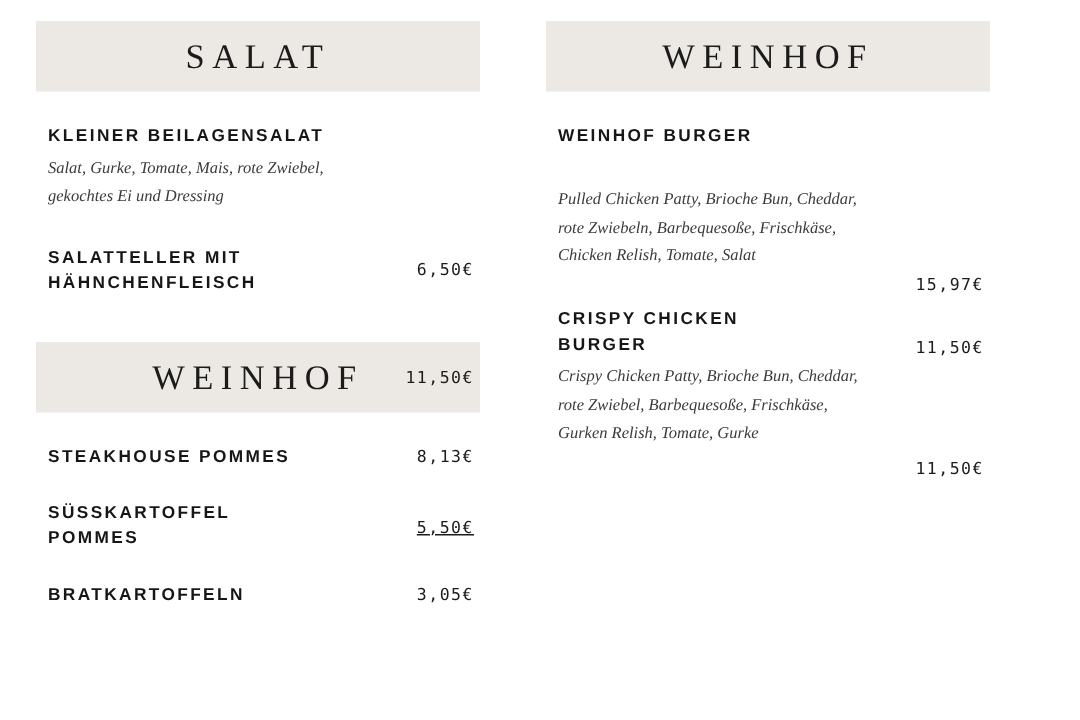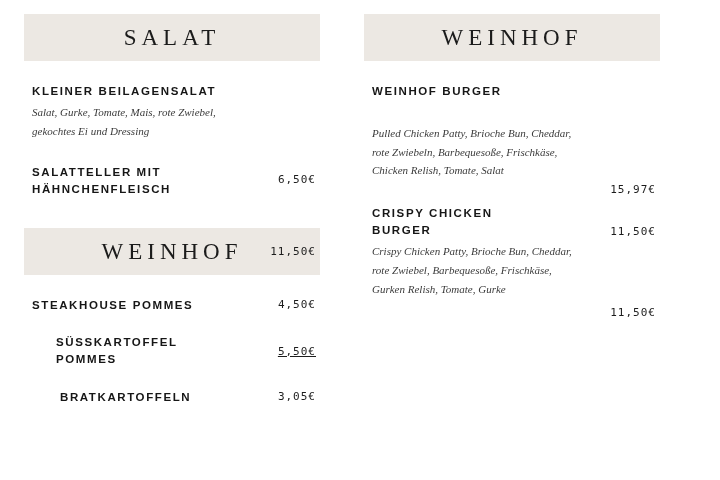--- a/index.html
+++ b/index.html
@@ -110,29 +110,29 @@
 
     <div class="item" style="margin-top:24px;">
       <div class="item-name">SALATTELLER MIT HÄHNCHENFLEISCH</div>
       <div class="price" style="top:81px;">11,50€</div>
     </div>
 
     <h2 class="section-header beilagen">WEINHOF</h2>
 
     <div class="item simple">
       <div class="item-name">STEAKHOUSE POMMES</div>
-      <div class="price">4,50€</div>
+      <div class="price">8,13€</div>
     </div>
 
-    <div class="item simple two-line" style="margin-top:20px;margin-left:24px;">
+    <div class="item simple two-line" style="margin-top:20px;">
       <div class="item-name" style="max-width:150px;">SÜSSKARTOFFEL POMMES</div>
       <div class="price">5,50€</div>
     </div>
 
-    <div class="item simple" style="margin-top:22px;margin-left:28px;">
+    <div class="item simple" style="margin-top:22px;">
       <div class="item-name">BRATKARTOFFELN</div>
       <div class="price">3,05€</div>
     </div>
 
   </div>
 
   <div class="col">
 
     <h2 class="section-header">WEINHOF</h2>
 

